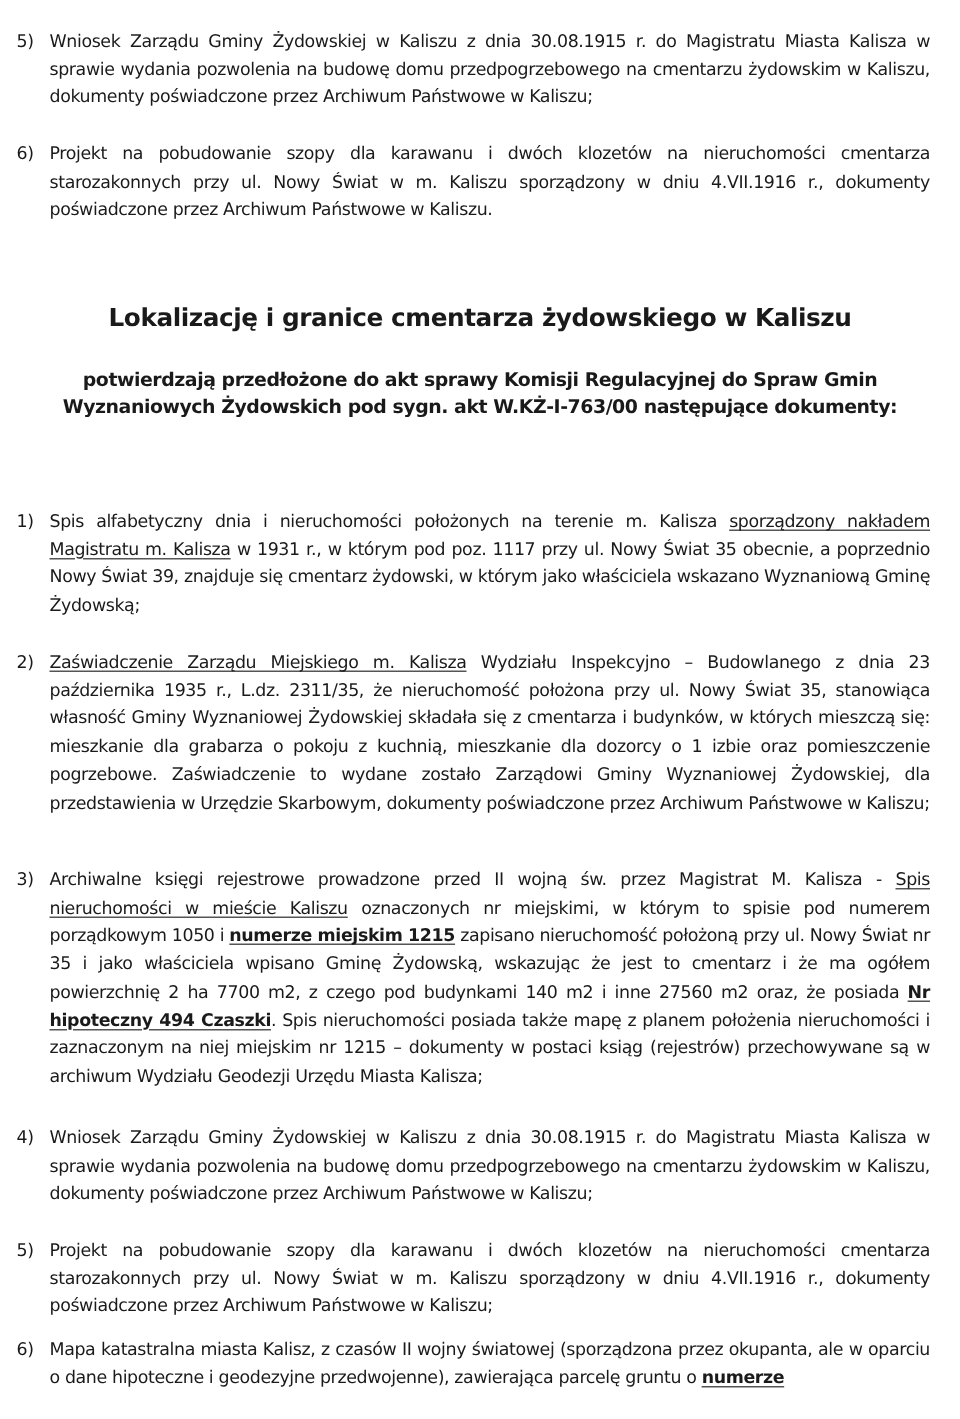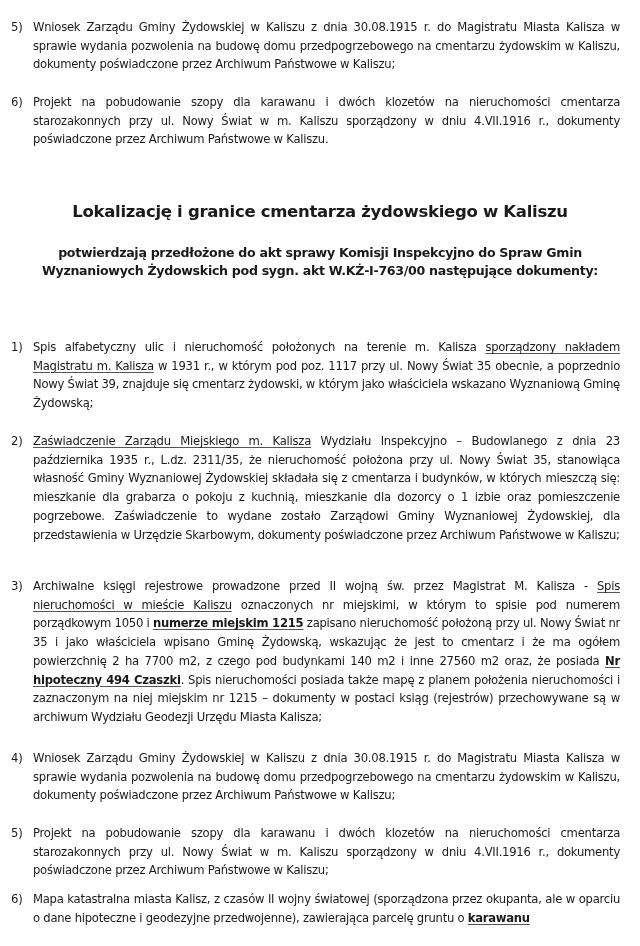--- a/index.html
+++ b/index.html
@@ -37,26 +37,26 @@
     <span class="num">5)</span>
     <div class="body">Wniosek Zarządu Gminy Żydowskiej w Kaliszu z dnia 30.08.1915 r. do Magistratu Miasta Kalisza w sprawie wydania pozwolenia na budowę domu przedpogrzebowego na cmentarzu żydowskim w Kaliszu, dokumenty poświadczone przez Archiwum Państwowe w Kaliszu;</div>
   </div>
 
   <div class="item" style="top:93px;">
     <span class="num">6)</span>
     <div class="body">Projekt na pobudowanie szopy dla karawanu i dwóch klozetów na nieruchomości cmentarza starozakonnych przy ul. Nowy Świat w m. Kaliszu sporządzony w dniu 4.VII.1916 r., dokumenty poświadczone przez Archiwum Państwowe w Kaliszu.</div>
   </div>
 
   <div class="heading h-title" style="top:199px;">Lokalizację i granice cmentarza żydowskiego w Kaliszu</div>
-  <div class="heading h-sub" style="top:244px;">potwierdzają przedłożone do akt sprawy Komisji Inspekcyjno do Spraw Gmin</div>
+  <div class="heading h-sub" style="top:244px;">potwierdzają przedłożone do akt sprawy Komisji Regulacyjnej do Spraw Gmin</div>
   <div class="heading h-sub" style="top:262px;">Wyznaniowych Żydowskich pod sygn. akt W.KŻ-I-763/00 następujące dokumenty:</div>
 
   <div class="item" style="top:338px;">
     <span class="num">1)</span>
-    <div class="body"><span>Spis alfabetyczny ulic i nieruchomość położonych na terenie m. Kalisza </span><span class="u">sporządzony nakładem Magistratu m. Kalisza</span><span> w 1931 r., w którym pod poz. 1117 przy ul. Nowy Świat 35 obecnie, a poprzednio Nowy Świat 39, znajduje się cmentarz żydowski, w którym jako właściciela wskazano Wyznaniową Gminę Żydowską;</span></div>
+    <div class="body"><span>Spis alfabetyczny dnia i nieruchomości położonych na terenie m. Kalisza </span><span class="u">sporządzony nakładem Magistratu m. Kalisza</span><span> w 1931 r., w którym pod poz. 1117 przy ul. Nowy Świat 35 obecnie, a poprzednio Nowy Świat 39, znajduje się cmentarz żydowski, w którym jako właściciela wskazano Wyznaniową Gminę Żydowską;</span></div>
   </div>
 
   <div class="item" style="top:432px;">
     <span class="num">2)</span>
     <div class="body"><span class="u">Zaświadczenie Zarządu Miejskiego m. Kalisza</span><span> Wydziału Inspekcyjno – Budowlanego z dnia 23 października 1935 r., L.dz. 2311/35, że nieruchomość położona przy ul. Nowy Świat 35, stanowiąca własność Gminy Wyznaniowej Żydowskiej składała się z cmentarza i budynków, w których mieszczą się: mieszkanie dla grabarza o pokoju z kuchnią, mieszkanie dla dozorcy o 1 izbie oraz pomieszczenie pogrzebowe. Zaświadczenie to wydane zostało Zarządowi Gminy Wyznaniowej Żydowskiej, dla przedstawienia w Urzędzie Skarbowym, dokumenty poświadczone przez Archiwum Państwowe w Kaliszu;</span></div>
   </div>
 
   <div class="item" style="top:577px;">
     <span class="num">3)</span>
     <div class="body"><span>Archiwalne księgi rejestrowe prowadzone przed II wojną św. przez Magistrat M. Kalisza - </span><span class="u">Spis nieruchomości w mieście Kaliszu</span><span> oznaczonych nr miejskimi, w którym to spisie pod numerem porządkowym 1050 i </span><span class="b u">numerze miejskim 1215</span><span> zapisano nieruchomość położoną przy ul. Nowy Świat nr 35 i jako właściciela wpisano Gminę Żydowską, wskazując że jest to cmentarz i że ma ogółem powierzchnię 2 ha 7700 m2, z czego pod budynkami 140 m2 i inne 27560 m2 oraz, że posiada </span><span class="b u">Nr hipoteczny 494 Czaszki</span><span>. Spis nieruchomości posiada także mapę z planem położenia nieruchomości i zaznaczonym na niej miejskim nr 1215 – dokumenty w postaci ksiąg (rejestrów) przechowywane są w archiwum Wydziału Geodezji Urzędu Miasta Kalisza;</span></div>
@@ -67,16 +67,16 @@
     <div class="body">Wniosek Zarządu Gminy Żydowskiej w Kaliszu z dnia 30.08.1915 r. do Magistratu Miasta Kalisza w sprawie wydania pozwolenia na budowę domu przedpogrzebowego na cmentarzu żydowskim w Kaliszu, dokumenty poświadczone przez Archiwum Państwowe w Kaliszu;</div>
   </div>
 
   <div class="item" style="top:824px;">
     <span class="num">5)</span>
     <div class="body">Projekt na pobudowanie szopy dla karawanu i dwóch klozetów na nieruchomości cmentarza starozakonnych przy ul. Nowy Świat w m. Kaliszu sporządzony w dniu 4.VII.1916 r., dokumenty poświadczone przez Archiwum Państwowe w Kaliszu;</div>
   </div>
 
   <div class="item" style="top:890px;">
     <span class="num">6)</span>
-    <div class="body"><span>Mapa katastralna miasta Kalisz, z czasów II wojny światowej (sporządzona przez okupanta, ale w oparciu o dane hipoteczne i geodezyjne przedwojenne), zawierająca parcelę gruntu o </span><span class="b u">karawanu</span></div>
+    <div class="body"><span>Mapa katastralna miasta Kalisz, z czasów II wojny światowej (sporządzona przez okupanta, ale w oparciu o dane hipoteczne i geodezyjne przedwojenne), zawierająca parcelę gruntu o </span><span class="b u">numerze</span></div>
   </div>
 
 </div>
 
 </body></html>

